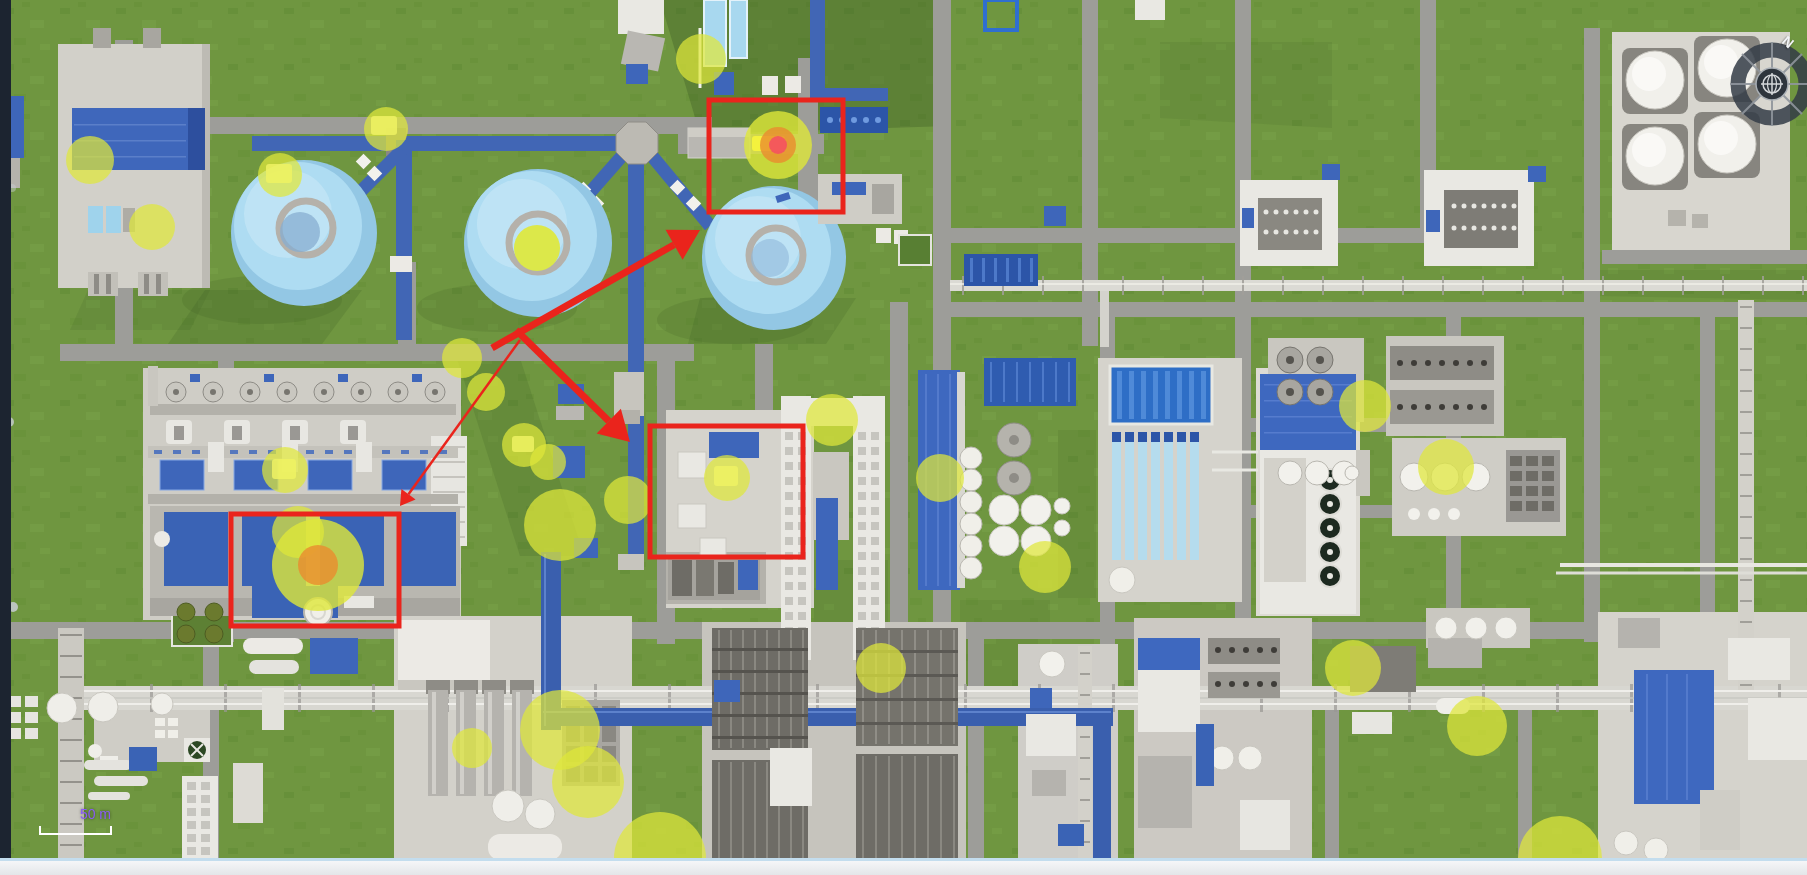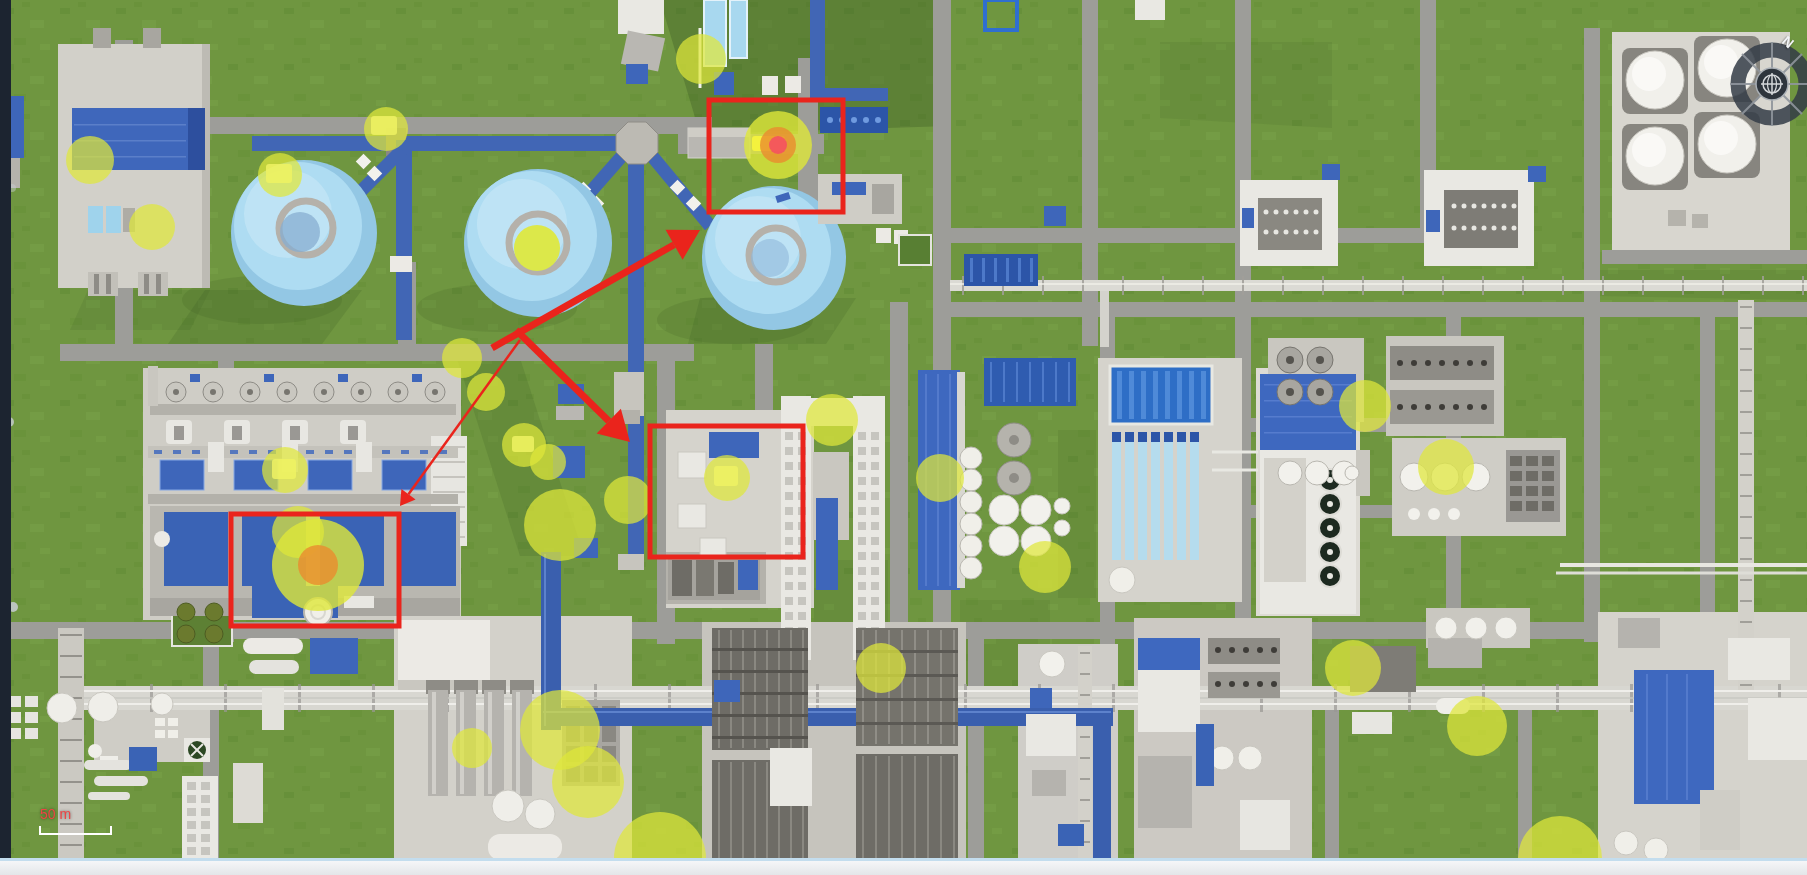--- a/index.html
+++ b/index.html
@@ -1,20 +1,20 @@
 <!DOCTYPE html>
 <html><head>
 <meta charset="utf-8">
 <style>
   html,body{margin:0;padding:0;background:#1c2430;width:1807px;height:875px;overflow:hidden;
     font-family:"Liberation Sans",sans-serif;}
   #stage{position:relative;width:1807px;height:875px;overflow:hidden;}
   #map-svg{position:absolute;left:0;top:0;}
-  .scalebar{position:absolute;left:40px;top:806px;width:71px;text-align:left;
-    color:#ef4444;font-size:14px;font-weight:400;text-shadow:0 0 3px rgba(0,0,0,.55);pointer-events:none;}
+  .scalebar{position:absolute;left:40px;top:806px;width:71px;text-align:right;
+    color:#8b5cf6;font-size:14px;font-weight:400;text-shadow:0 0 3px rgba(0,0,0,.55);pointer-events:none;}
   .north{position:absolute;left:1783px;top:34px;color:#f2f4f6;font-size:14px;font-weight:bold;
     transform:rotate(40deg);text-shadow:0 1px 2px rgba(0,0,0,.6);}
   .compass-hit{position:absolute;left:1730px;top:42px;width:84px;height:84px;border-radius:50%;}
   .bottom-bar{position:absolute;left:0;bottom:0;width:1807px;height:14px;
     background:linear-gradient(#f5f6f8,#e3e6e9);border-top:3px solid #c3ddee;box-sizing:content-box;}
   .desktop-strip{position:absolute;left:0;top:0;width:11px;height:875px;}
 </style>
 </head>
 <body>
 

